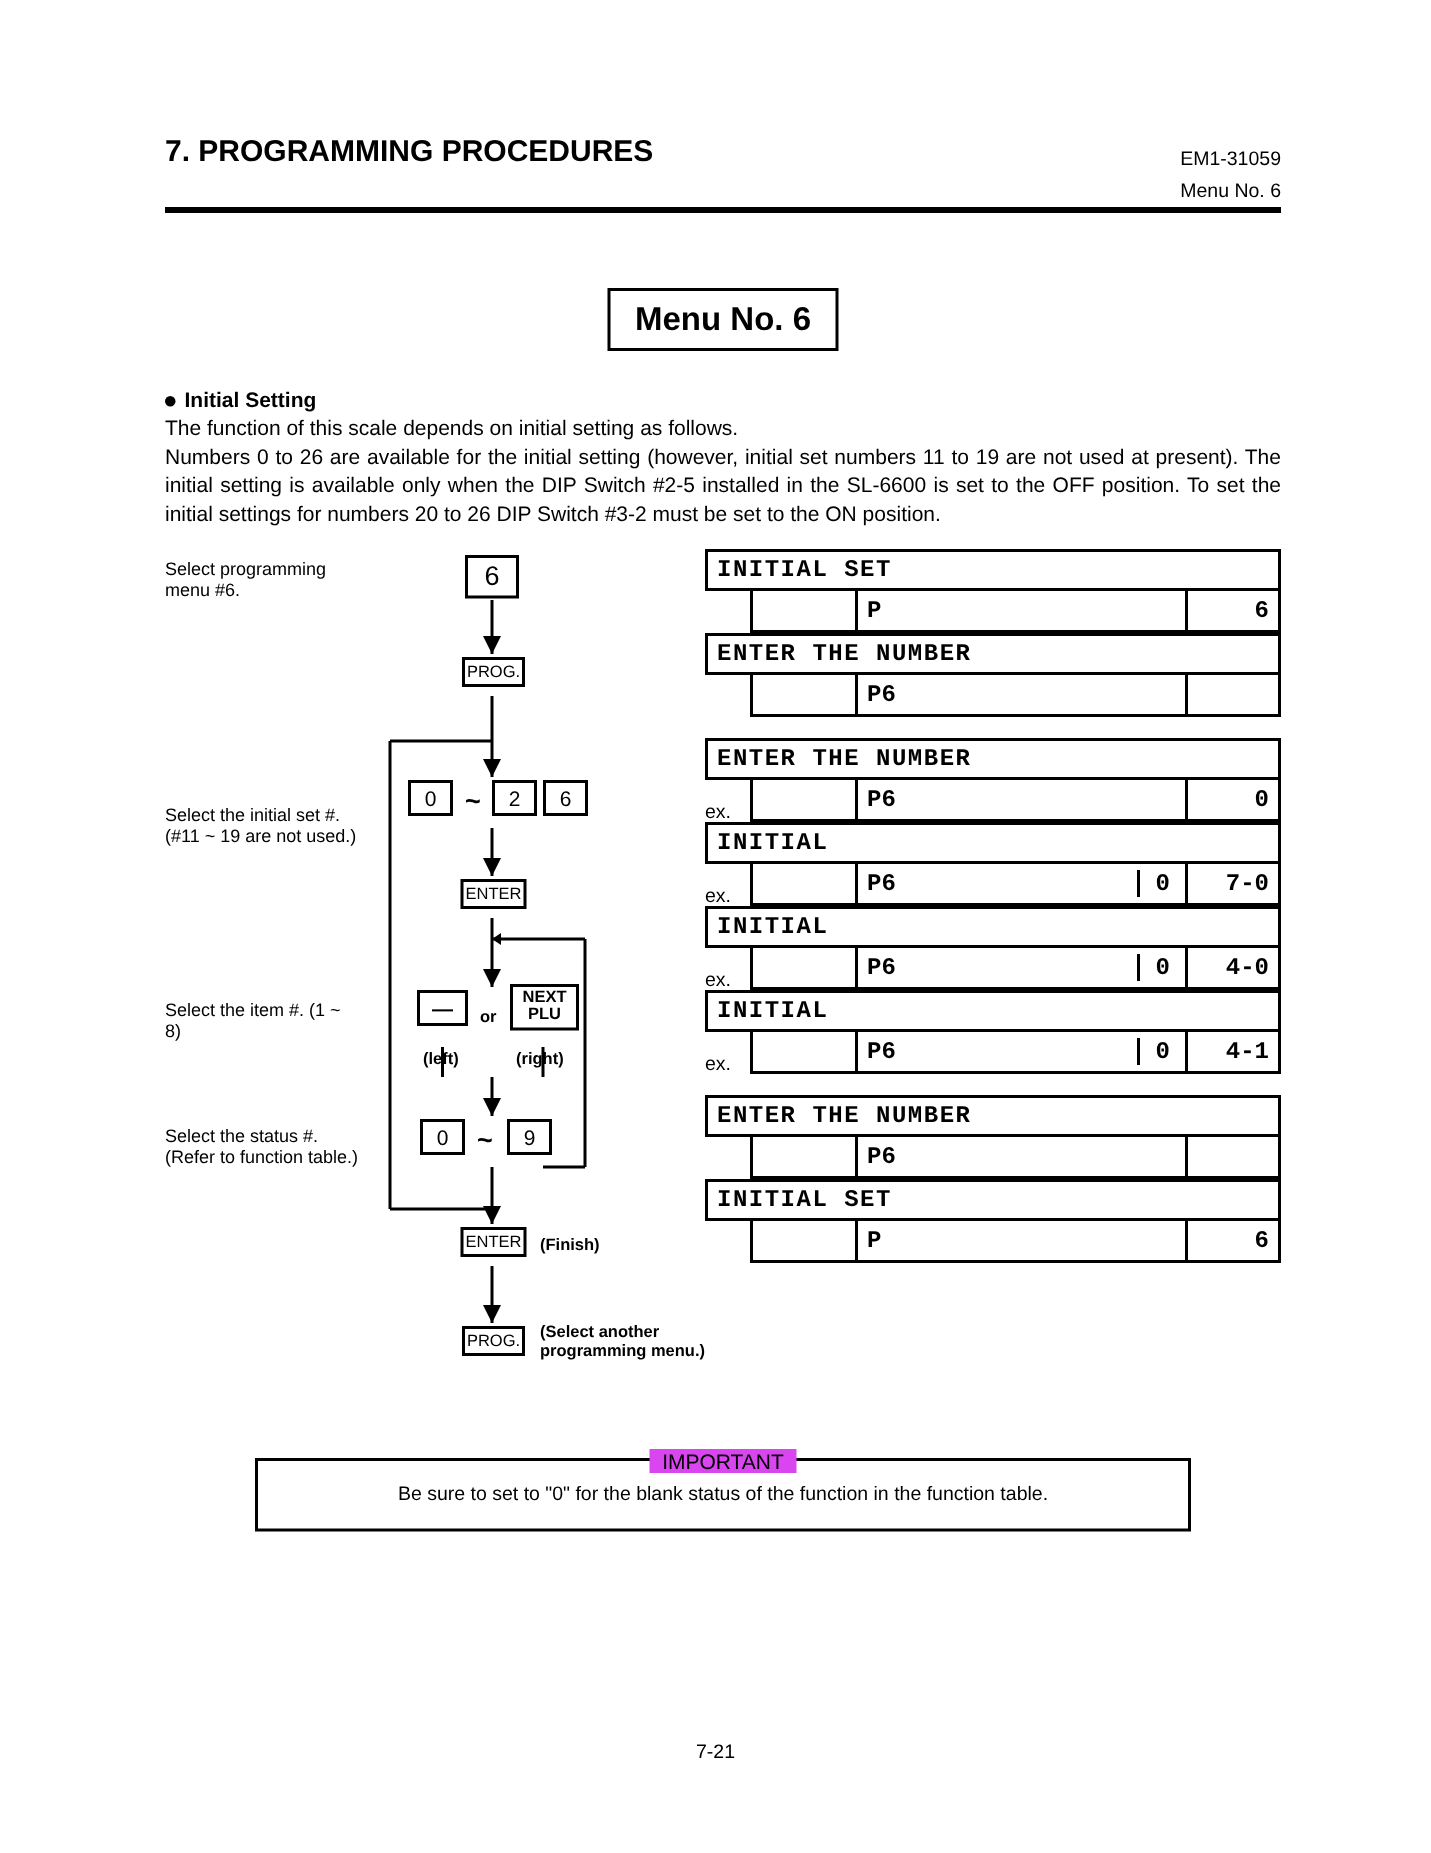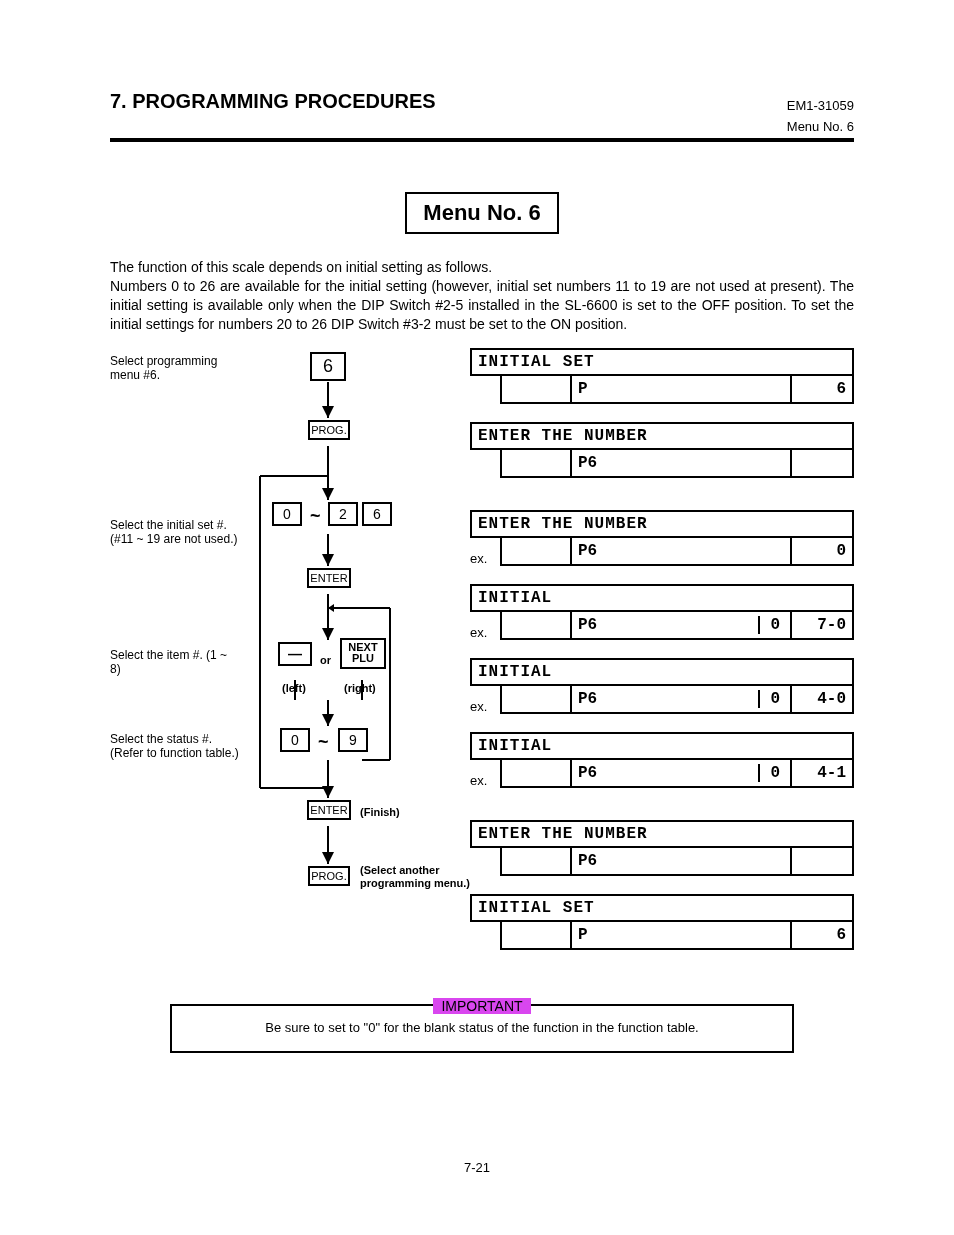--- a/index.html
+++ b/index.html
@@ -98,21 +98,21 @@
     font-size: 18px;
     font-weight: bold;
   }
   .tiny-txt {
     position: absolute;
     font-size: 11px;
     font-weight: bold;
   }
 
   
-  .scr-group { margin-bottom: 18px; }
+  .scr-group { margin-bottom: 0; }
   .scr-header {
     border: 2px solid #000;
     font-family: "Courier New", monospace;
     font-weight: bold;
     font-size: 16px;
     padding: 3px 6px;
     letter-spacing: 1px;
   }
   .scr-row {
     display: flex;
@@ -198,20 +198,23 @@
       <div class="doc-id">EM1-31059</div>
     </div>
   </div>
   <div class="menu-no-header">Menu No. 6</div>
   <hr class="hr">
 
   <div class="center">
     <div class="menu-box">Menu No. 6</div>
   </div>
 
+  <div class="bullet-line">
+    <span class="bullet-dot"></span><span>Initial Setting</span>
+  </div>
   <div class="para" style="white-space: pre-line;">The function of this scale depends on initial setting as follows.
 Numbers 0 to 26 are available for the initial setting (however, initial set numbers 11 to 19 are not used at present).   The initial setting is available only when the DIP Switch #2-5 installed in the SL-6600 is set to the OFF position.  To set the initial settings for numbers 20 to 26 DIP Switch #3-2 must be set to the ON position.</div>
 
   <div class="content-grid">
 
     <div class="flow-col">
       <svg class="flowsvg">
         <defs>
           <marker id="ah" markerWidth="8" markerHeight="8" refX="6" refY="3" orient="auto">
             <path d="M0,0 L6,3 L0,6 Z" fill="#000"></path>

